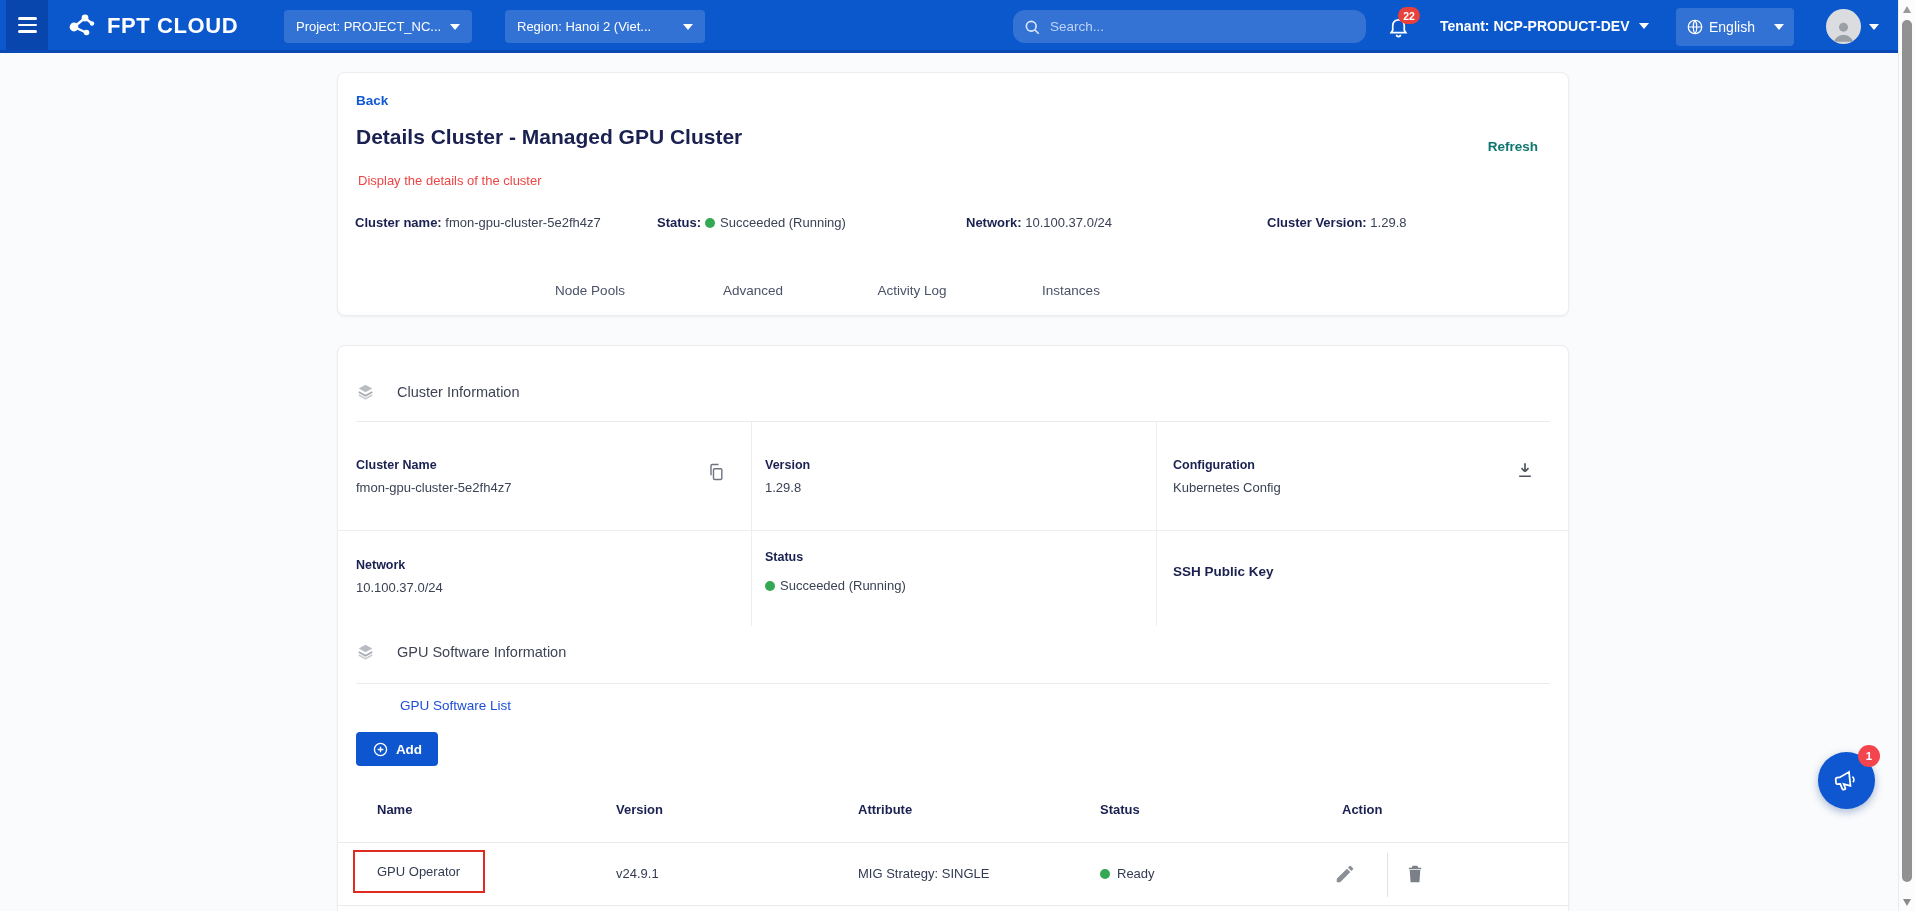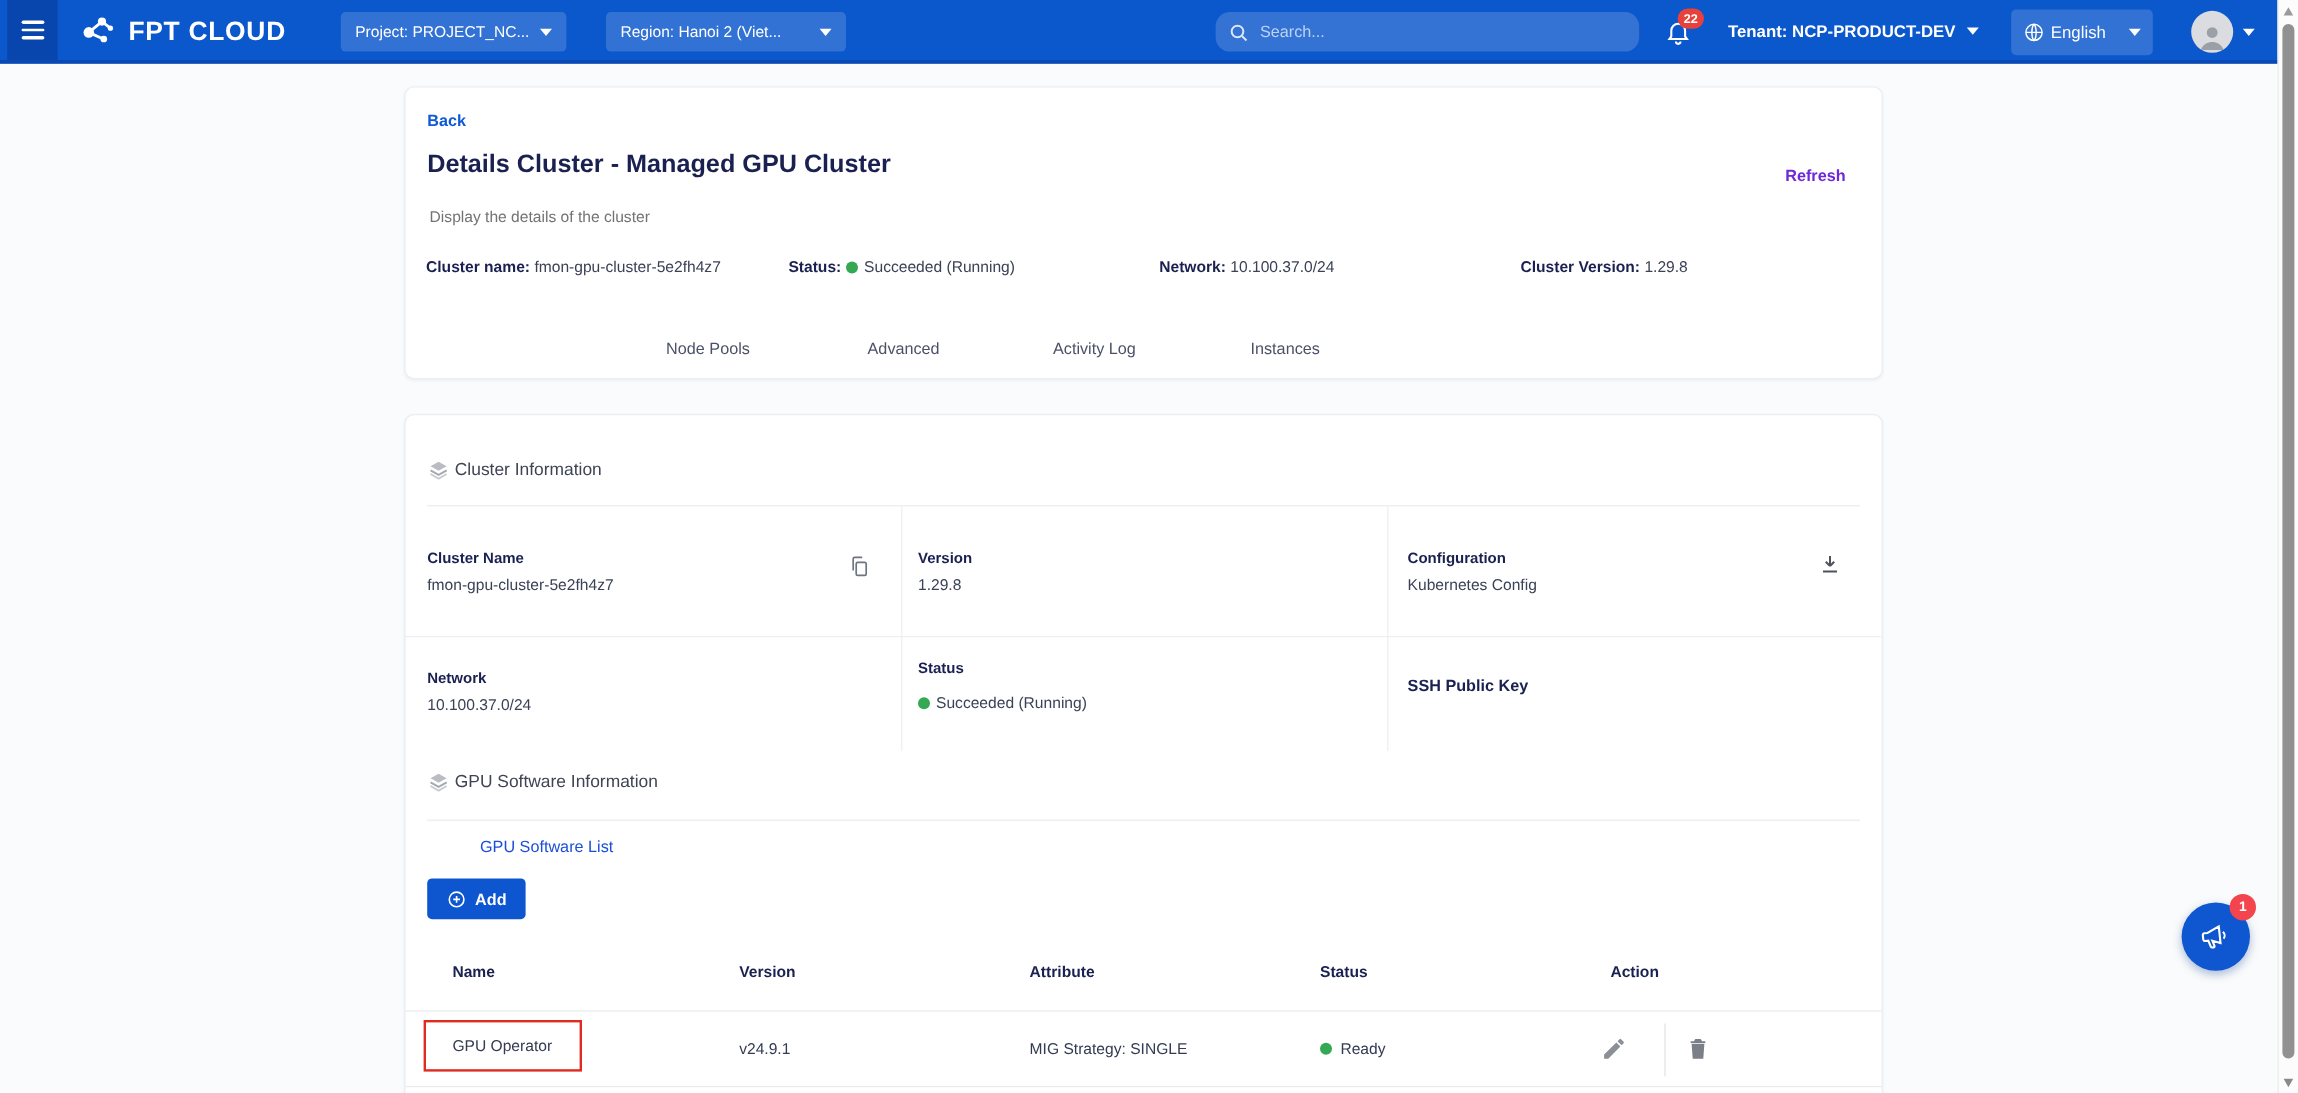--- a/index.html
+++ b/index.html
@@ -68,36 +68,36 @@
   .avatar svg { width:27px; height:27px; }
   
   .card {
     position:absolute; left:337px; width:1232px; background:#fff;
     border:1px solid #ebedf1; border-radius:8px; box-shadow:0 1px 3px rgba(16,24,40,.05);
   }
   .card1 { top:72px; height:244px; }
   .card2 { top:345px; height:640px; }
   .back-link { position:absolute; left:18px; top:20px; color:#1059d6; font-size:13.5px; font-weight:700; cursor:pointer; }
   .page-title { position:absolute; left:18px; top:52px; color:#1a2151; font-size:21px; font-weight:700; }
-  .refresh-btn { position:absolute; right:30px; top:66px; color:#6d28d9; font-size:13.5px; font-weight:700; cursor:pointer; }
-  .page-subtitle { position:absolute; left:20px; top:100px; color:#737373; font-size:13px; }
+  .refresh-btn { position:absolute; right:30px; top:66px; color:#0f766e; font-size:13.5px; font-weight:700; cursor:pointer; }
+  .page-subtitle { position:absolute; left:20px; top:100px; color:#ef4444; font-size:13px; }
   .summary-row { position:absolute; left:0; top:142px; width:100%; height:20px; }
   .summary-item { position:absolute; font-size:13px; color:#3b4256; white-space:nowrap; }
   .summary-item b { color:#1a2151; font-weight:700;margin-top:16px; }
   .s0{left:17px;} .s1{left:319px;} .s2{left:628px;} .s3{left:929px;}
   .dot { display:inline-block; width:10px; height:10px; border-radius:50%; background:#34a853;
     margin:0 5px 0 4px; vertical-align:-1px; }
   .tabs { position:absolute; left:18px; bottom:0; height:44px; width:1196px; }
   .tab { position:absolute; top:0; height:44px; line-height:40px; text-align:center;
     font-size:13.5px; color:#4b5268; cursor:pointer; }
   .tab.active { color:#1766d9; font-weight:700; border-bottom:3px solid #1766d9; }
   .t0{left:0; width:160px;} .t1{left:186px; width:96px;} .t2{left:352px; width:90px;}
   .t3{left:506px; width:100px;} .t4{left:670px; width:90px;}
   
-  .section-head { position:absolute; left:18px; display:flex; align-items:center; gap:4px;
+  .section-head { position:absolute; left:18px; display:flex; align-items:center; gap:22px;
     font-size:14.5px; color:#3f4454; }
   .section-head svg { width:19px; height:19px; }
   .sh1 { top:36px; } .sh2 { top:296px; }
   .divider { position:absolute; left:18px; right:18px; height:1px; background:#e9ebee; }
   .dv1 { top:75px; } .dv2 { top:337px; }
   .grid-vline { position:absolute; top:76px; height:204px; width:1px; background:#edeef1; }
   .gv1 { left:413px; } .gv2 { left:818px; }
   .grid-hline { position:absolute; left:0; top:184px; width:100%; height:1px; background:#edeef1; }
   .fld-label { position:absolute; font-size:12.5px; font-weight:700; color:#1a2151; white-space:nowrap; }
   .fld-value { position:absolute; font-size:13px; color:#3b4256; white-space:nowrap; }

